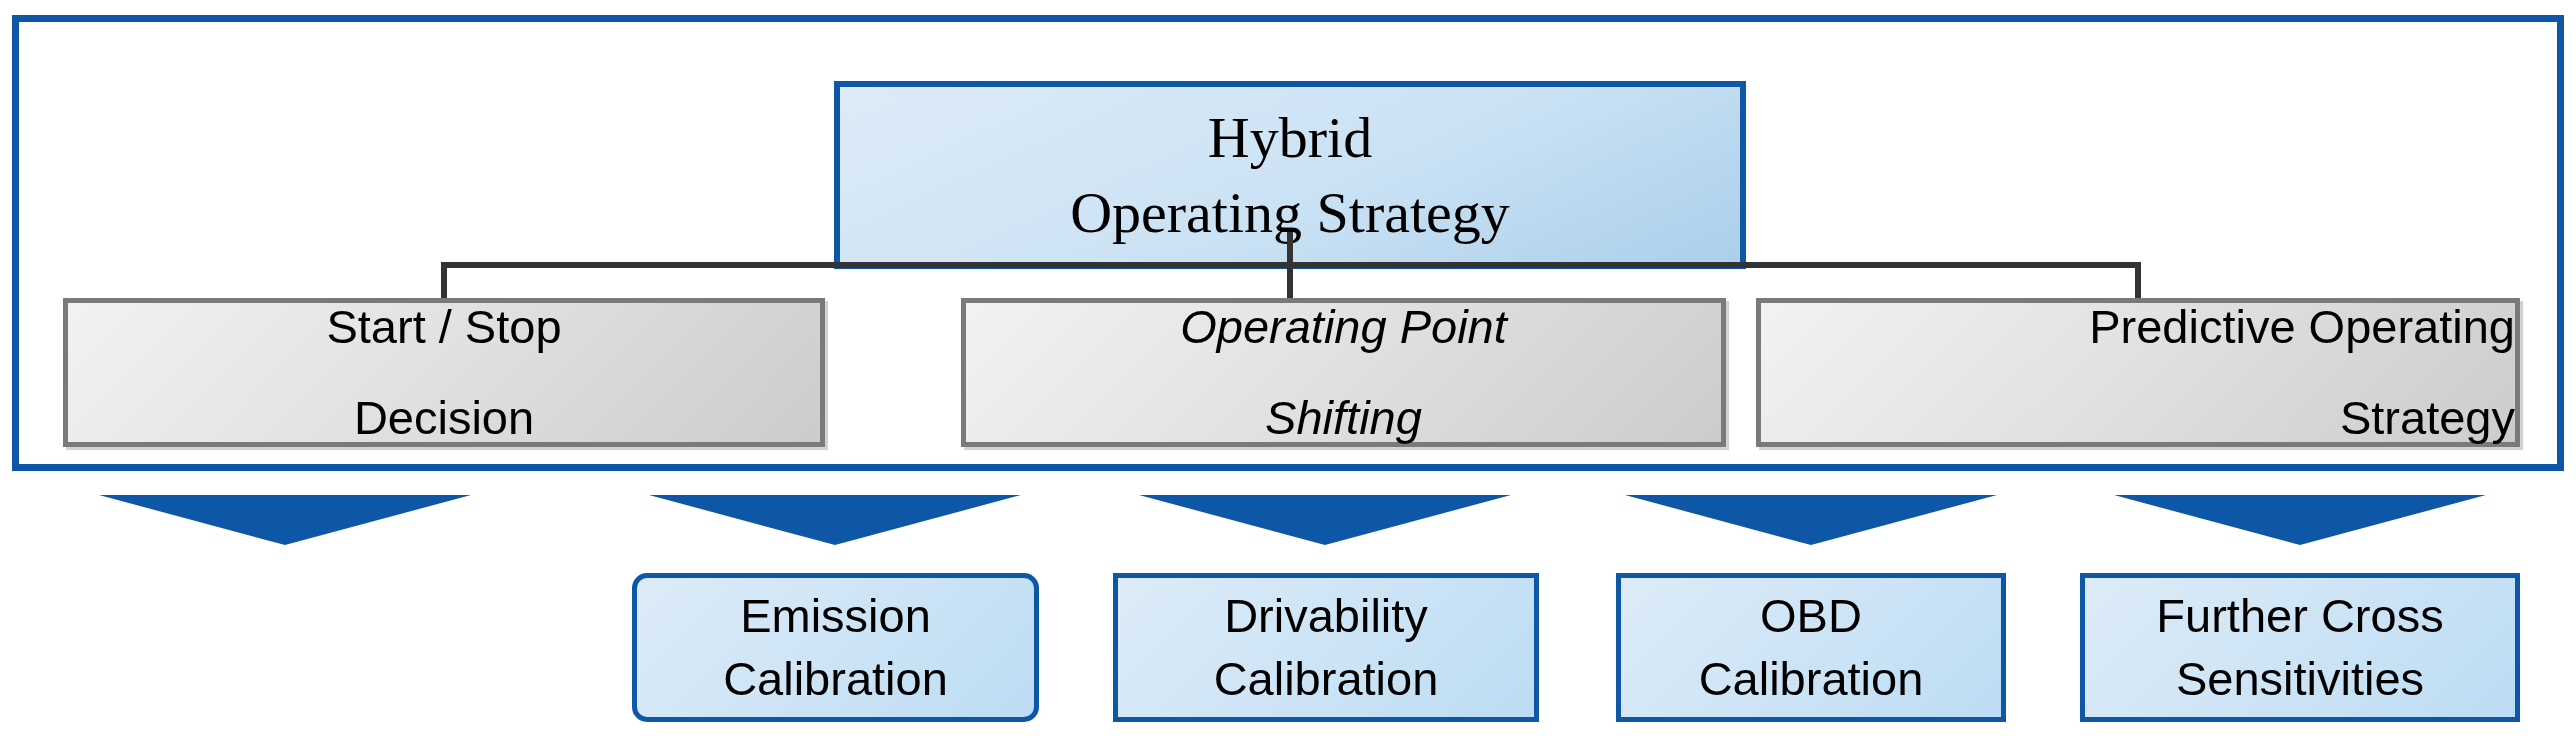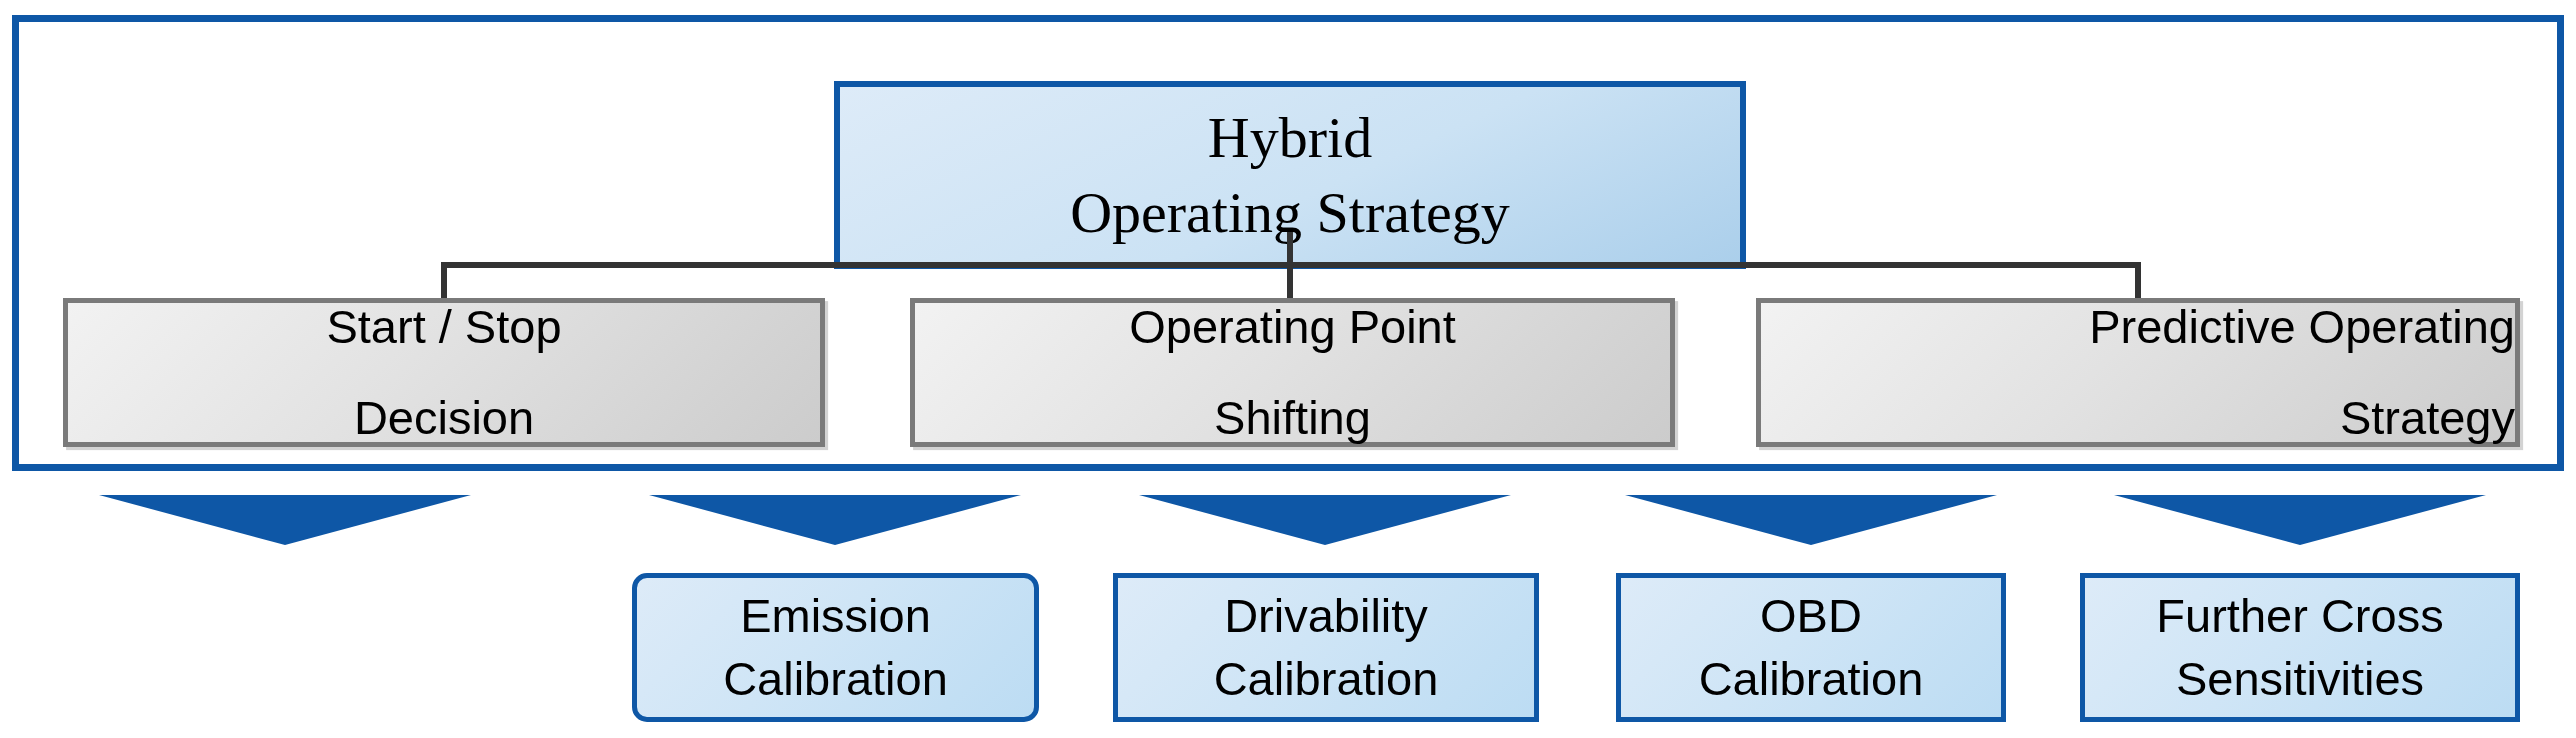--- a/index.html
+++ b/index.html
@@ -78,21 +78,21 @@
   <div class="abs connector" style="left:1287px; top:232px; width:5.5px;   height:33px;"></div>
   <div class="abs connector" style="left:441px;  top:262px; width:1699px; height:5.5px;"></div>
   <div class="abs connector" style="left:441px;  top:262px; width:5.5px;   height:37px;"></div>
   <div class="abs connector" style="left:1287px; top:265px; width:5.5px;   height:34px;"></div>
   <div class="abs connector" style="left:2135px; top:262px; width:5.5px;   height:37px;"></div>
 
   <div class="abs branch-box" style="left:63px; width:762px;">
     <span class="line">Start / Stop</span>
     <span class="line">Decision</span>
   </div>
-  <div class="abs branch-box" style="left:910px; width:765px;">
+  <div class="abs branch-box" style="left:961px; width:765px;font-style:italic;">
     <span class="line">Operating Point</span>
     <span class="line">Shifting</span>
   </div>
   <div class="abs branch-box" style="left:1756px; width:764px;align-items:flex-end;">
     <span class="line">Predictive Operating</span>
     <span class="line">Strategy</span>
   </div>
 
   <div class="abs down-arrow" style="left:99px;"></div>
   <div class="abs down-arrow" style="left:649px;"></div>

